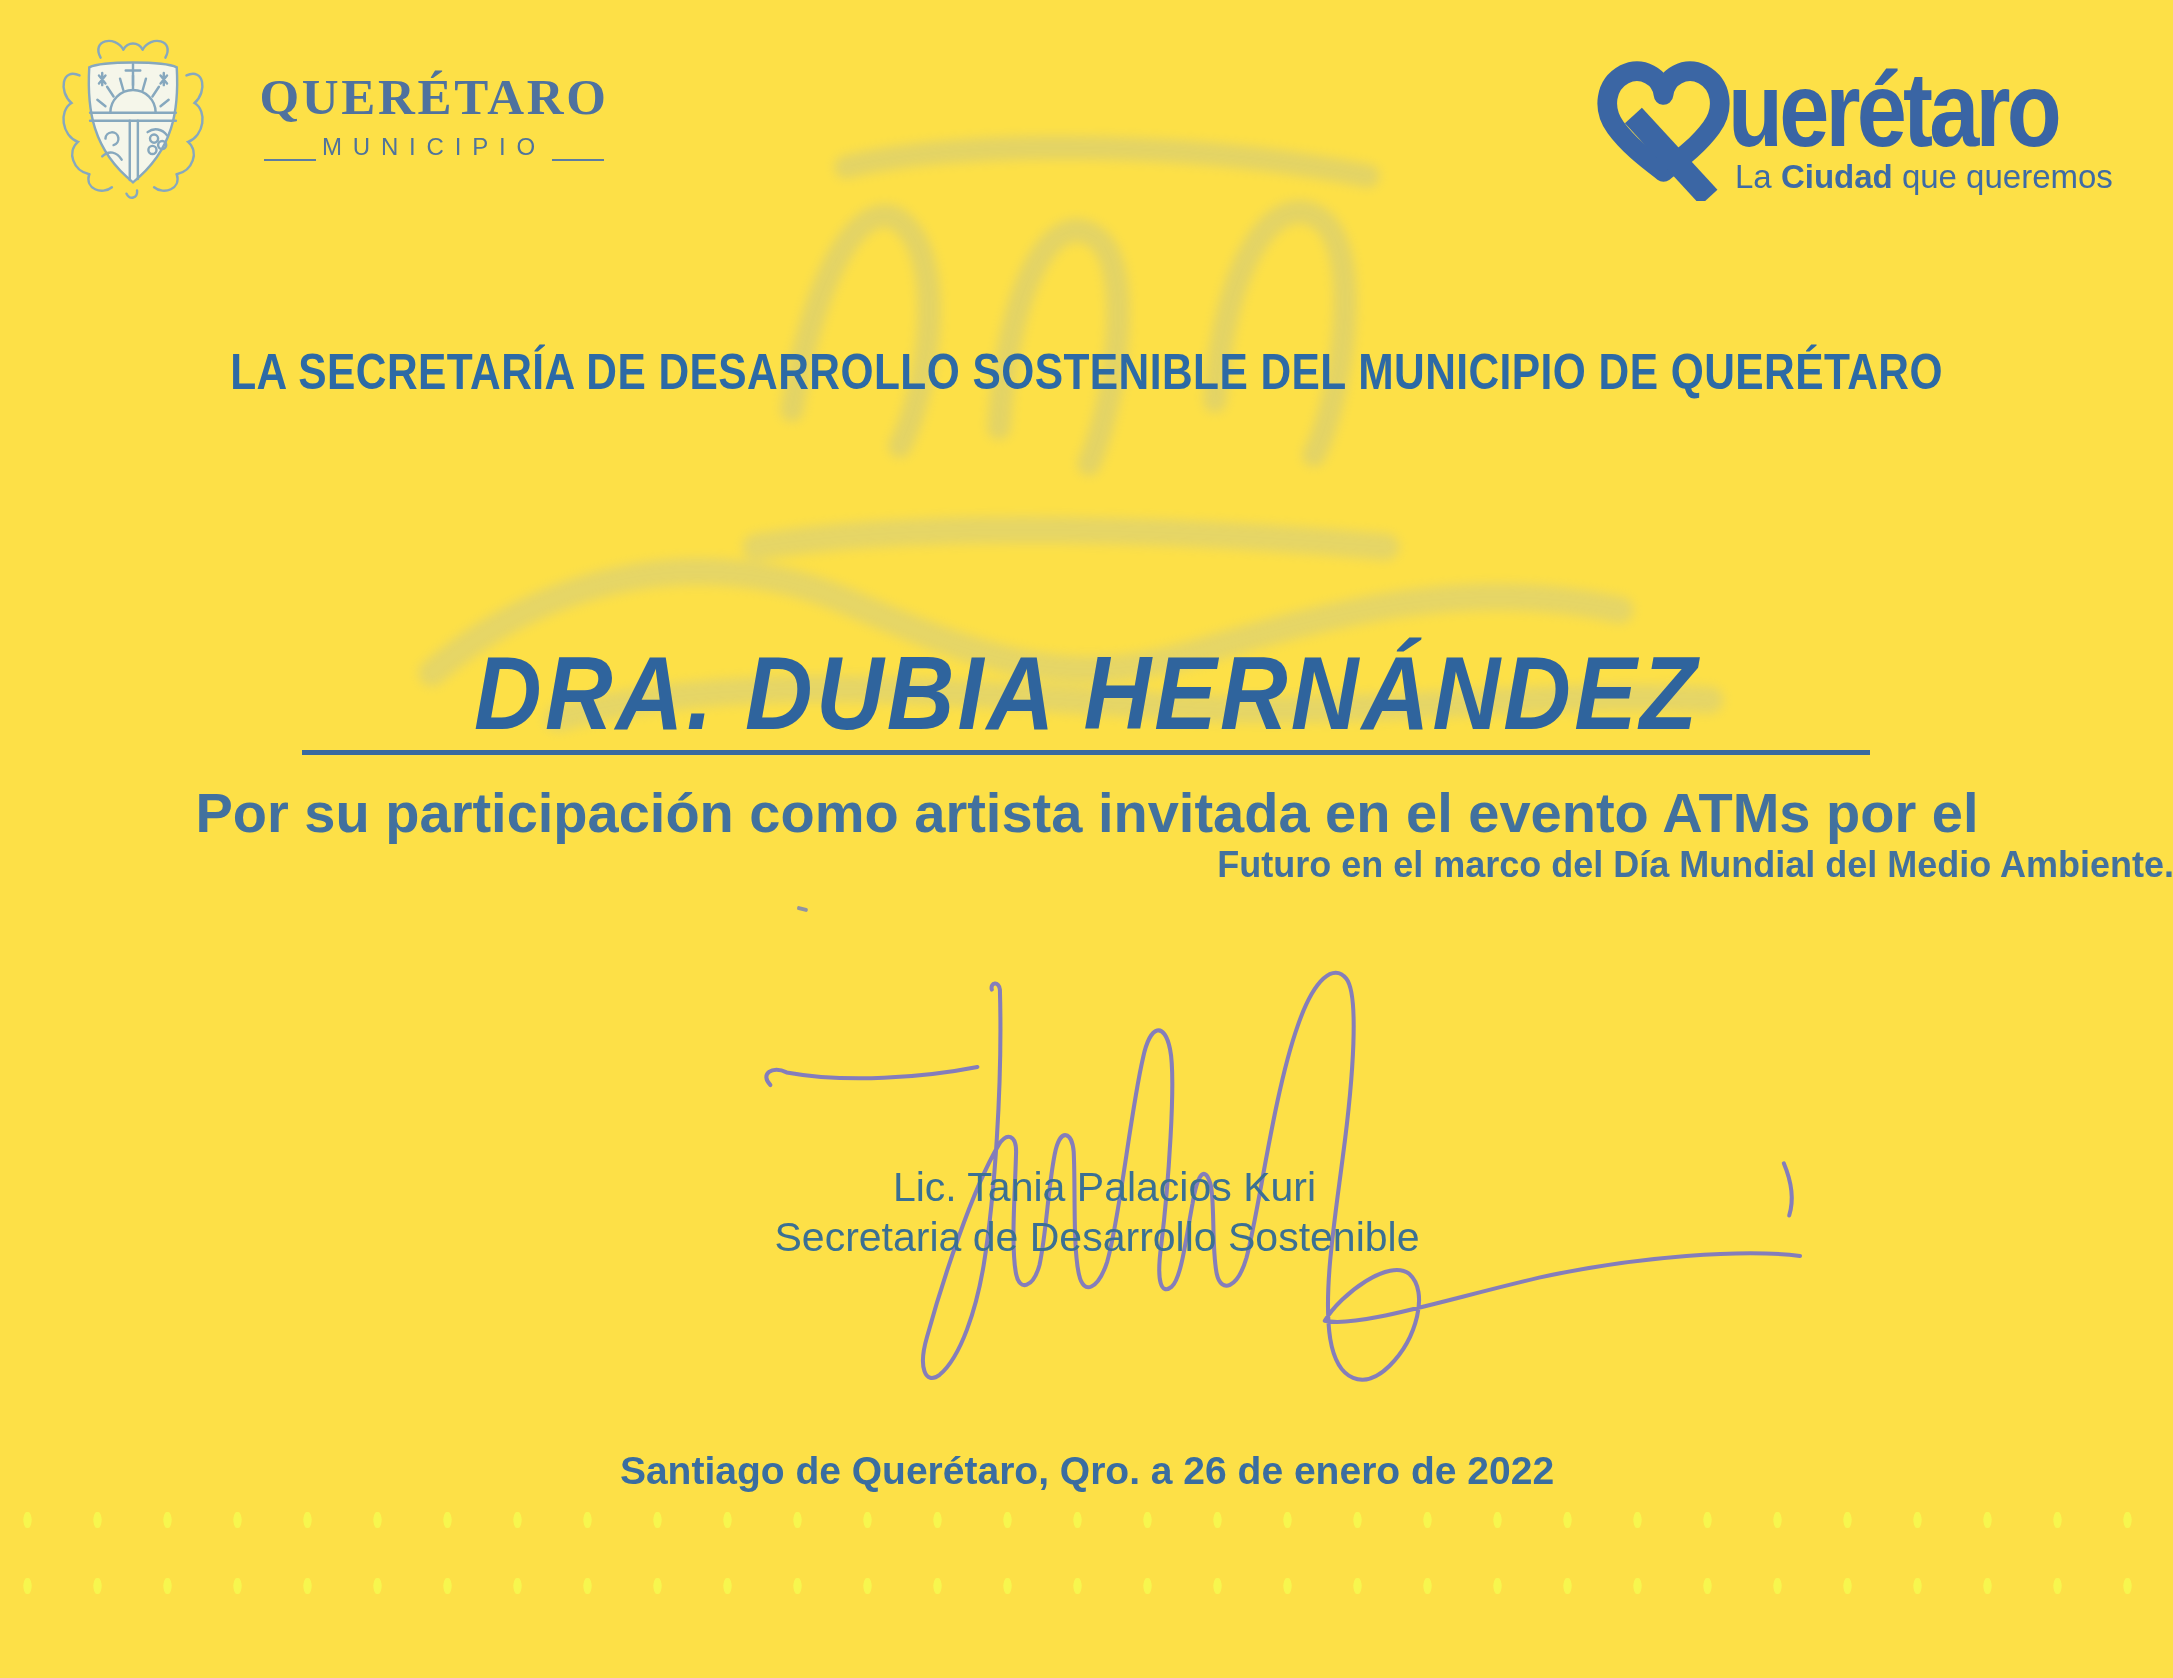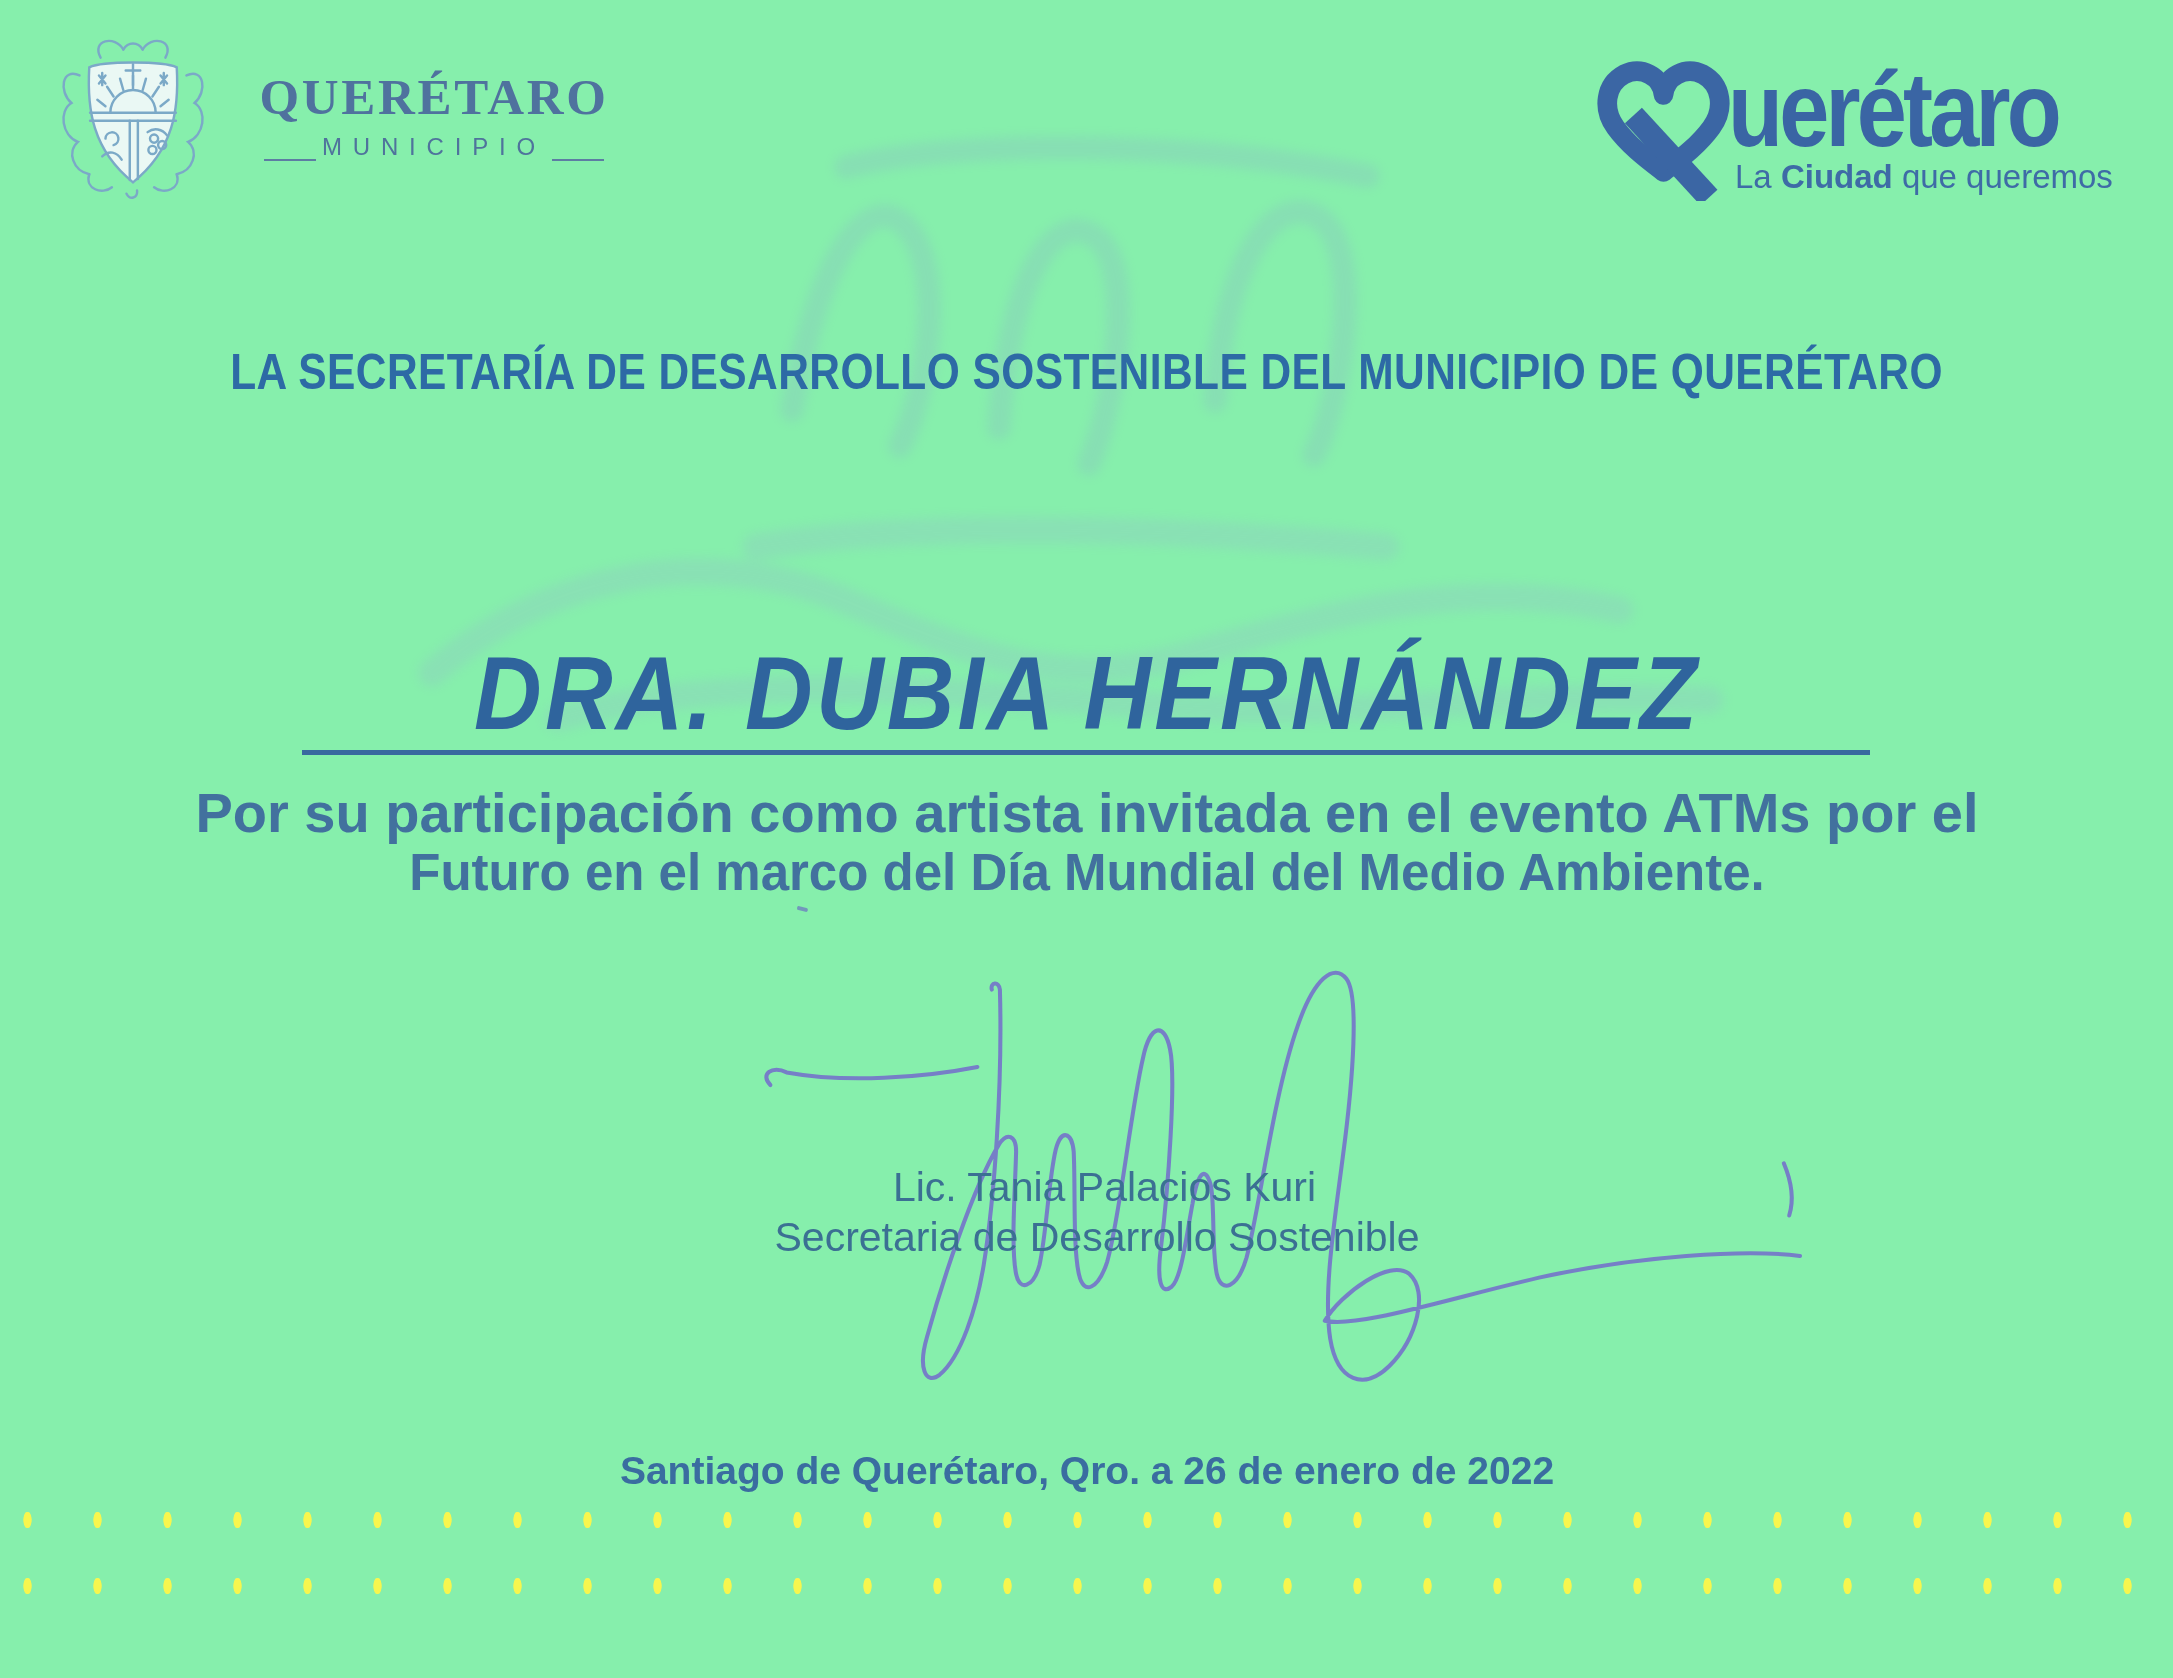--- a/index.html
+++ b/index.html
@@ -1,18 +1,18 @@
 <!DOCTYPE html>
 <html style="font-size:14.4px"><head>
 <meta charset="utf-8">
 <style>
   * { margin:0; padding:0; box-sizing:border-box; }
   html,body { width:2174px; height:1679px; }
   body { font-family:"Liberation Sans", sans-serif; background:#ffffff; }
-  .page { position:relative; width:2174px; height:1679px; background:#86efac; overflow:hidden; }
+  .page { position:relative; width:2174px; height:1679px; background:#fde047; overflow:hidden; }
 
   
   .crest { position:absolute; left:52px; top:27px; width:162px; height:173px; }
   .muni-logo { position:absolute; left:245px; top:68px; width:378px; text-align:center; color:#52749f; }
   .muni-word { font-family:"Liberation Serif", serif; font-size:51px; font-weight:600; letter-spacing:2.7px; color:#4f729e; white-space:nowrap; }
   .muni-sub { margin-top:7.2px; display:flex; align-items:flex-end; justify-content:center; gap:6px; color:#4f739c; }
   .muni-sub .dash { height:2.7px; width:52px; background:#5d7fa0; background:#5d7da3; }
   .muni-sub .txt { font-size:24px; letter-spacing:10.8px; font-weight:500; white-space:nowrap; }
 
   .city-logo { position:absolute; left:1595px; top:52px; width:540px; height:153px; }
@@ -28,21 +28,21 @@
   
   .center-line { position:absolute; left:0; width:2174px; text-align:center; white-space:nowrap; line-height:1; }
   .issuer { top:347px; color:#2d6aa5; }
   .issuer .inner { display:inline-block; transform:scaleX(0.85); transform-origin:center; font-size:50px; font-weight:700; letter-spacing:0.5px; }
   .grant { top:421px; color:#2c68a2; }
   .grant .inner { display:inline-block; transform:scaleX(0.88); transform-origin:center; font-size:85px; font-weight:800; letter-spacing:1.8px; }
   .recipient { top:641px; color:#2f649d; }
   .recipient .inner { display:inline-block; transform:scaleX(0.9); transform-origin:center; font-size:104px; font-weight:700; font-style:italic; letter-spacing:3.6px; }
   .name-underline { position:absolute; left:302px; top:750px; width:1568px; height:4.5px; background:#39699f; }
   .reason1 { top:785px; color:#42719e; font-size:56px; font-weight:600; }
-  .reason2 { top:847px; color:#42719e; font-size:51px; font-weight:600; }
+  .reason2 { top:847px; color:#42719e; font-size:36px; font-weight:600;text-align:right; }
   .signatory-name { top:1167px; color:#3b7093; font-size:41px; font-weight:500;padding-left:35px; }
   .signatory-title { top:1217px; color:#3b7093; font-size:41px; font-weight:500;padding-left:20px; }
   .date-line { top:1451px; color:#3a6da0; font-size:39px; font-weight:700; }
 
   
   .signature { position:absolute; left:738px; top:950px; width:1098px; height:486px; }
 
   
   .dots-row { position:absolute; left:23.4px; right:5.4px; height:16px; background-repeat:repeat-x;
       background-image:radial-gradient(3.6px 7.2px at 4.5px 8px, #f7f64e 0 3.8px, rgba(247,246,78,0) 4.5px);

